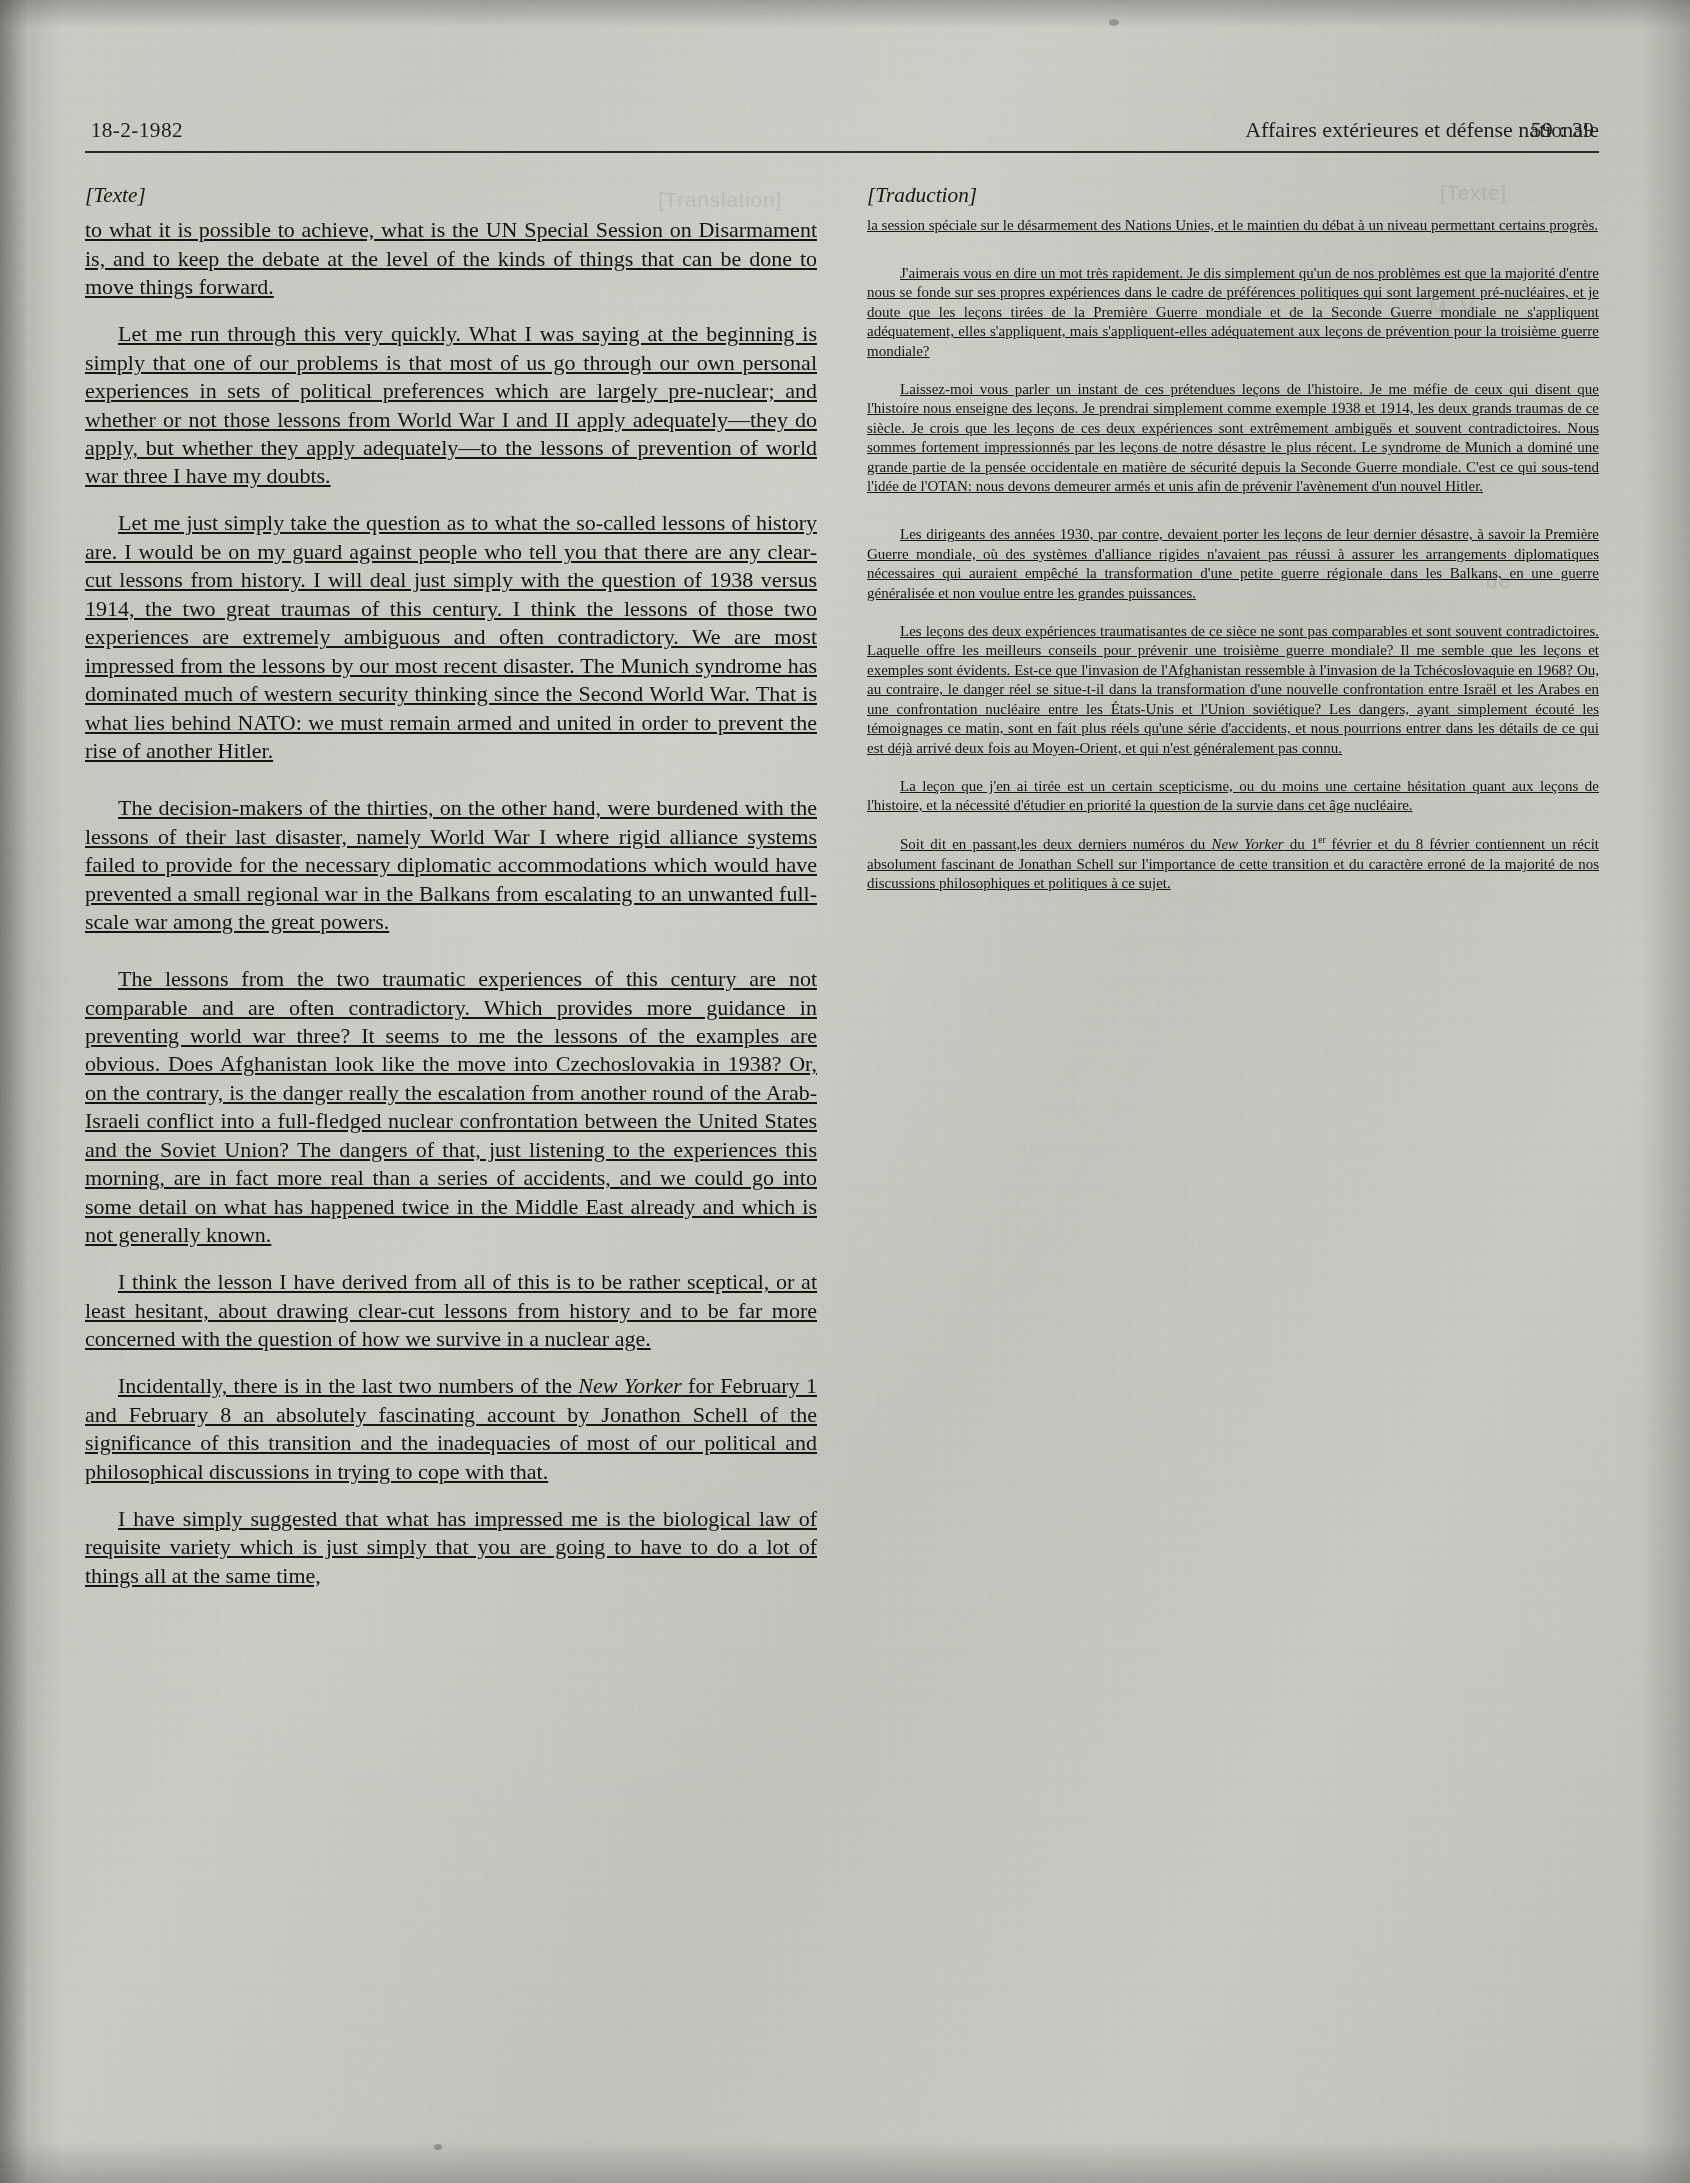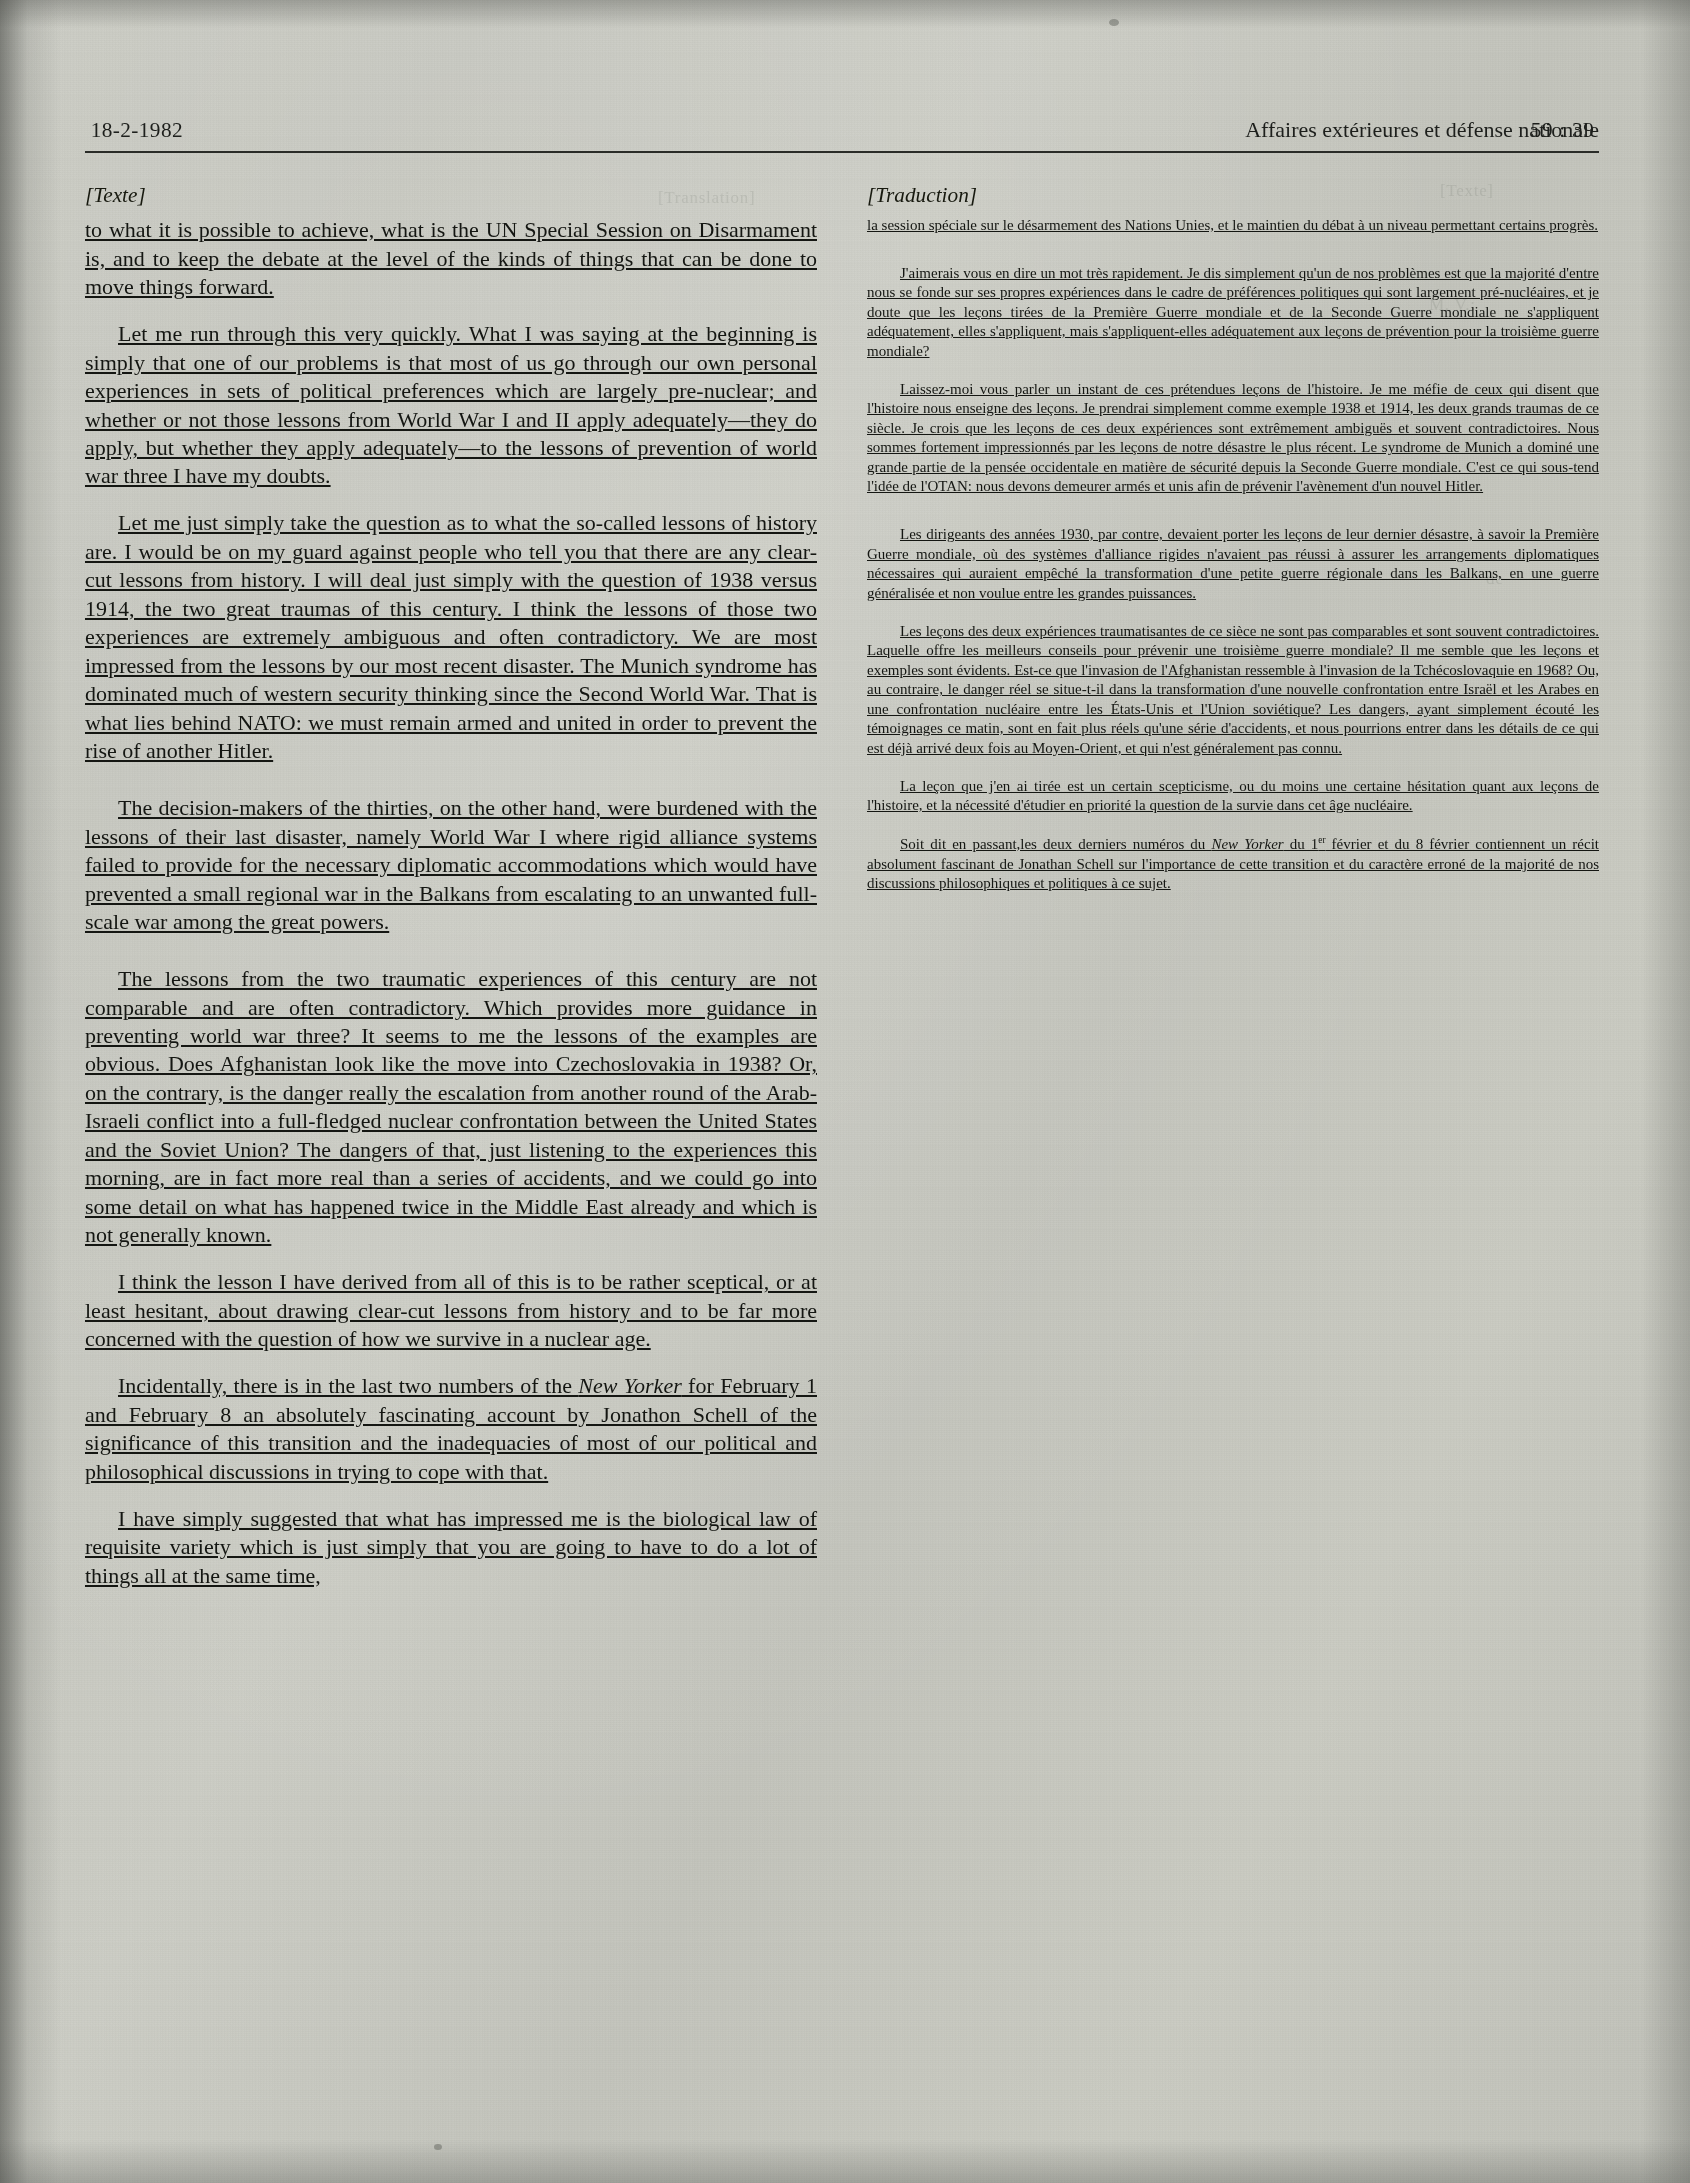--- a/index.html
+++ b/index.html
@@ -138,22 +138,22 @@
     font-size: 15px;
     line-height: 1.30;
   }
   .it { font-style: italic; margin-top: 37px; }
   .sup { font-size: 0.62em; vertical-align: super; }
 
   
   .ghost {
     position: absolute;
     color: rgba(40,45,40,0.10);
-    font-size: 17px;
-    font-family: Liberation Serif, serif;
+    font-size: 21px;
+    font-family: Liberation Sans, sans-serif;
     pointer-events: none;
     letter-spacing: 0.7px;
   }
   .speck {
     position: absolute;
     background: rgba(60,62,58,0.35);
     border-radius: 50%;
     pointer-events: none;
   }
 </style>

